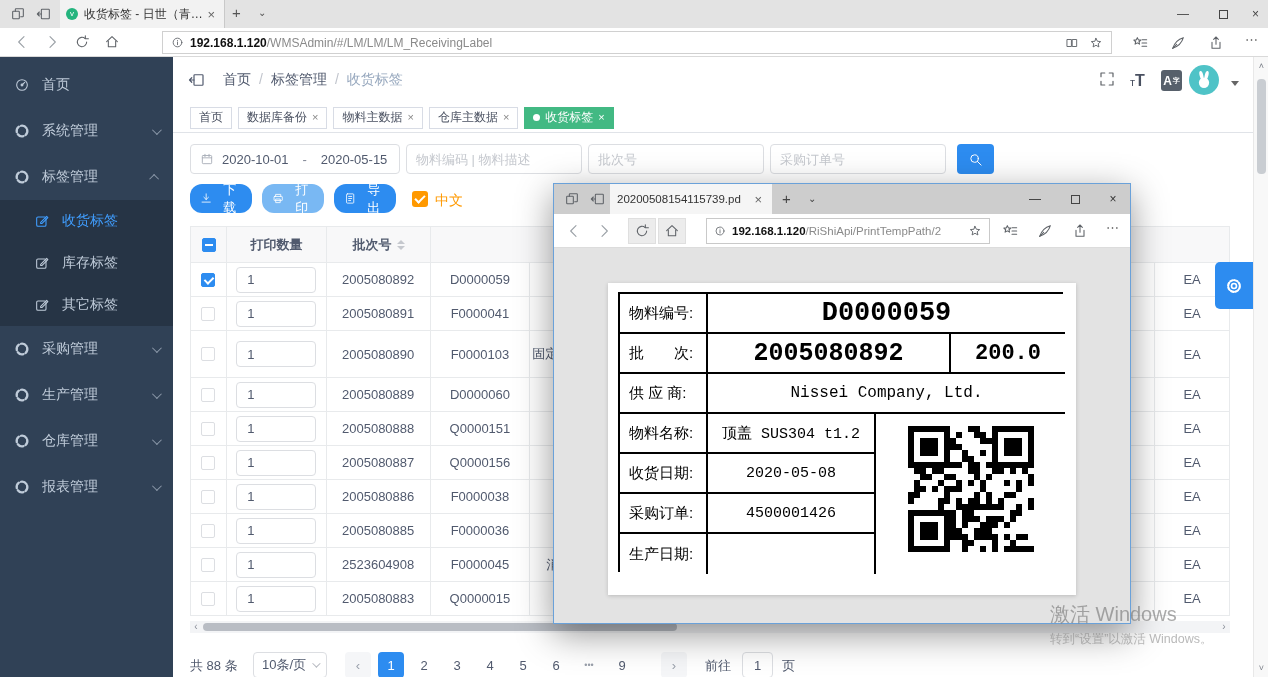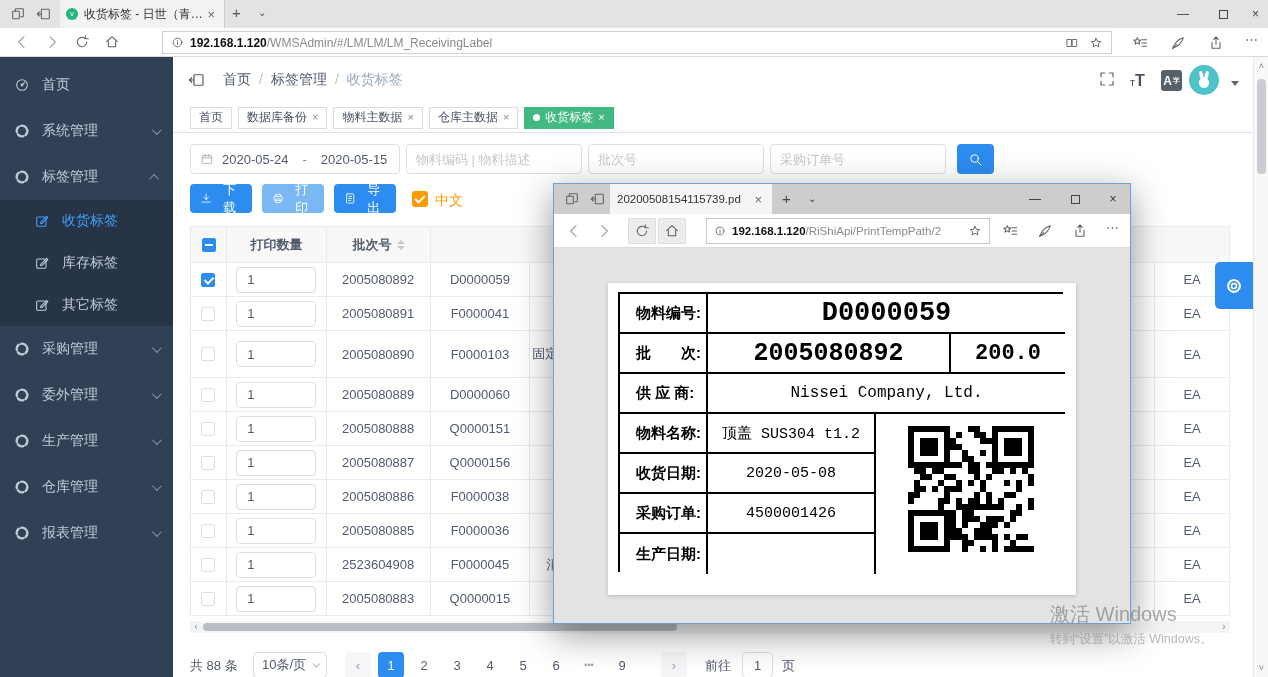--- a/index.html
+++ b/index.html
@@ -56,21 +56,21 @@
   
   .m-filters{position:absolute;left:0;top:87px;width:1080px;height:30px}
   .fld{position:absolute;height:30px;border:1px solid #dcdee2;border-radius:4px;background:#fff;font-size:13px;color:#515a6e;display:flex;align-items:center;padding:0 9px}
   input.fld{color:#515a6e}
   input.fld::placeholder{color:#c5c8ce}
   .datefld .sep2{margin:0 14px;color:#808695}
   .searchbtn{position:absolute;left:784px;top:0;width:37px;height:30px;background:var(--accent,#2d8cf0);border:none;border-radius:4px;display:flex;align-items:center;justify-content:center;cursor:pointer}
   .searchbtn .ic{stroke:#fff}
   
   .m-toolbar{position:absolute;left:0;top:127px;width:1080px;height:30px}
-  .btn{position:absolute;top:0;height:29px;border:none;border-radius:4px;background:var(--accent,#2d8cf0);color:#fff;font-size:13px;display:flex;align-items:center;justify-content:center;gap:5px;cursor:pointer;padding:0 10px}
+  .btn{position:absolute;top:0;height:29px;border:none;border-radius:12px;background:var(--accent,#2d8cf0);color:#fff;font-size:13px;display:flex;align-items:center;justify-content:center;gap:5px;cursor:pointer;padding:0 10px}
   .btn .ic{stroke:#fff;width:13px;height:13px}
   .btn.soft{background:#79b8f3}
   .cbx{position:absolute;width:16px;height:16px;border-radius:3px;top:7px}
   .cbx.orange{background:var(--orange,#ff9900)}
   .cbx.checked::after{content:"";position:absolute;left:5px;top:2px;width:4px;height:8px;border-right:2px solid #fff;border-bottom:2px solid #fff;transform:rotate(45deg)}
   .cbx-label{position:absolute;top:8px;font-size:14px;color:var(--orange,#ff9900)}
   
   .m-table{position:absolute;left:17px;top:169px;width:1040px;border:1px solid #e8eaec;border-bottom:none;font-size:13px;color:#515a6e}
   .t-row{display:flex;border-bottom:1px solid #e8eaec;background:#fff}
   .t-row.head{background:#f8f8f9;font-weight:bold;height:36px}
@@ -118,21 +118,21 @@
   .p-wbtn{position:absolute;top:0;width:38px;height:30px;display:flex;align-items:center;justify-content:center;color:#333;font-size:12px}
   .p-navbar{position:absolute;left:0;top:30px;width:100%;height:34px;background:#fff;border-bottom:1px solid #dcdcdc}
   .p-nic{position:absolute;top:9px}
   .iconbox{position:absolute;top:4px;width:28px;height:26px;background:#ececec;border:1px solid #dfdfdf;display:flex;align-items:center;justify-content:center}
   .p-url{position:absolute;left:152px;top:4px;width:284px;height:26px;border:1px solid #c9c9c9;background:#fff;display:flex;align-items:center;font-size:11.5px;padding:0 7px;color:#111;overflow:hidden;white-space:nowrap}
   .p-body{position:absolute;left:0;top:64px;width:576px;height:375px;background:#e3e3e3}
   .sheet{position:absolute;left:54px;top:35px;width:468px;height:312px;background:#fff;box-shadow:0 1px 4px rgba(0,0,0,.18)}
   .lblt{position:absolute;left:10px;top:9px;width:445px;height:280px;border:2px solid #000}
   .lcell{position:absolute;border-right:2px solid #000;border-bottom:2px solid #000;display:flex;align-items:center;justify-content:center;overflow:hidden;background:#fff;color:#000}
   .lcell.noR{border-right:none}.lcell.noB{border-bottom:none}
-  .llab{justify-content:flex-start;padding-left:16px;font-size:15px;font-weight:700;font-family:"Liberation Sans",sans-serif}
+  .llab{justify-content:flex-start;padding-left:9px;font-size:15px;font-weight:400;font-family:"Liberation Sans",sans-serif}
   .lv{font-family:"Liberation Mono","DejaVu Sans Mono",monospace}
   .big1{font-size:27px;font-weight:bold}
   .big2{font-size:25px;font-weight:bold}
   .big3{font-size:22px;font-weight:bold}
   .vmono{font-size:16px}
   .vsm{font-size:15px}
   .qrwrap{position:absolute;left:288px;top:132px;width:126px;height:126px}
   .qrwrap .qm{position:absolute;background:#000}
   
   .wmark{position:absolute;left:1050px;top:601px;z-index:80;color:rgba(118,118,118,.62);pointer-events:none}
@@ -343,27 +343,20 @@
           <svg class="ic">
             <use href="#s-ring"></use>
           </svg>
           <span>采购管理</span>
           <span class="chev down"></span>
         </div>
         <div class="side-item">
           <svg class="ic">
             <use href="#s-ring"></use>
           </svg>
-          <span>委外管理</span>
-          <span class="chev down"></span>
-        </div>
-        <div class="side-item">
-          <svg class="ic">
-            <use href="#s-ring"></use>
-          </svg>
           <span>生产管理</span>
           <span class="chev down"></span>
         </div>
         <div class="side-item">
           <svg class="ic">
             <use href="#s-ring"></use>
           </svg>
           <span>仓库管理</span>
           <span class="chev down"></span>
         </div>
@@ -422,21 +415,21 @@
             <span>收货标签</span>
             <span class="xglyph">×</span>
           </div>
         </div>
 
       <div class="m-filters">
         <div class="fld datefld" style="left:17px;width:210px">
           <svg class="ic" style="width:14px;height:14px;margin-right:8px;stroke:#a9aeb8">
               <use href="#s-cal"></use>
             </svg>
-          <span>2020-05-24</span>
+          <span>2020-10-01</span>
           <span class="sep2">-</span>
           <span>2020-05-15</span>
         </div>
         <input class="fld" style="left: 233px; width: 176px;" placeholder="物料编码 | 物料描述">
         <input class="fld" style="left: 415px; width: 176px;" placeholder="批次号">
         <input class="fld" style="left: 597px; width: 176px;" placeholder="采购订单号">
         <button class="searchbtn">
             <svg class="ic" style="width:15px;height:15px">
               <use href="#s-search"></use>
             </svg>

